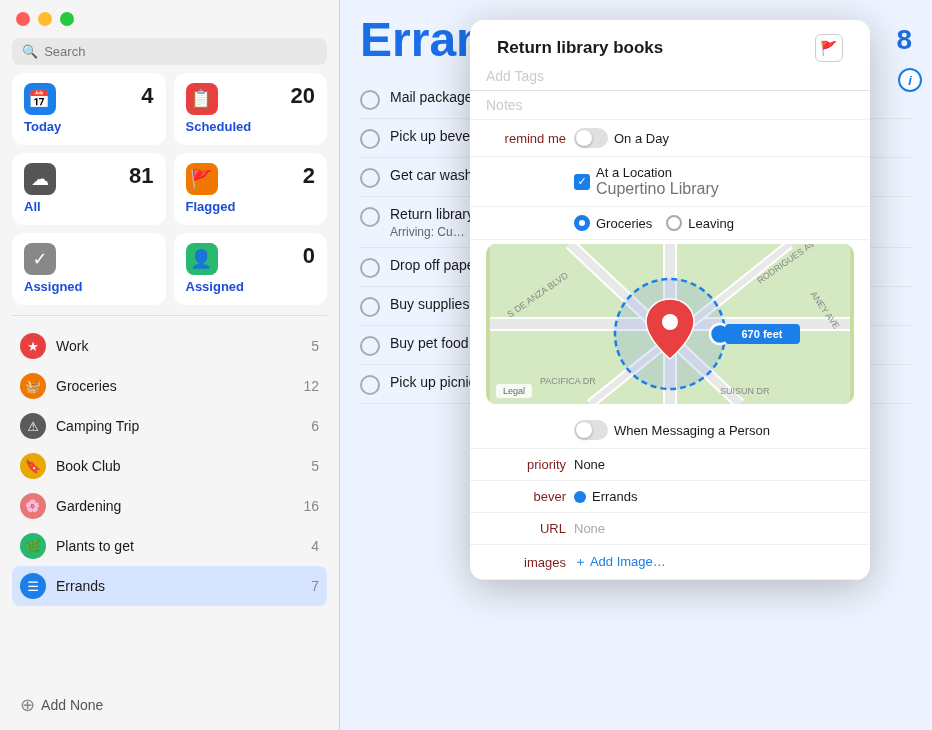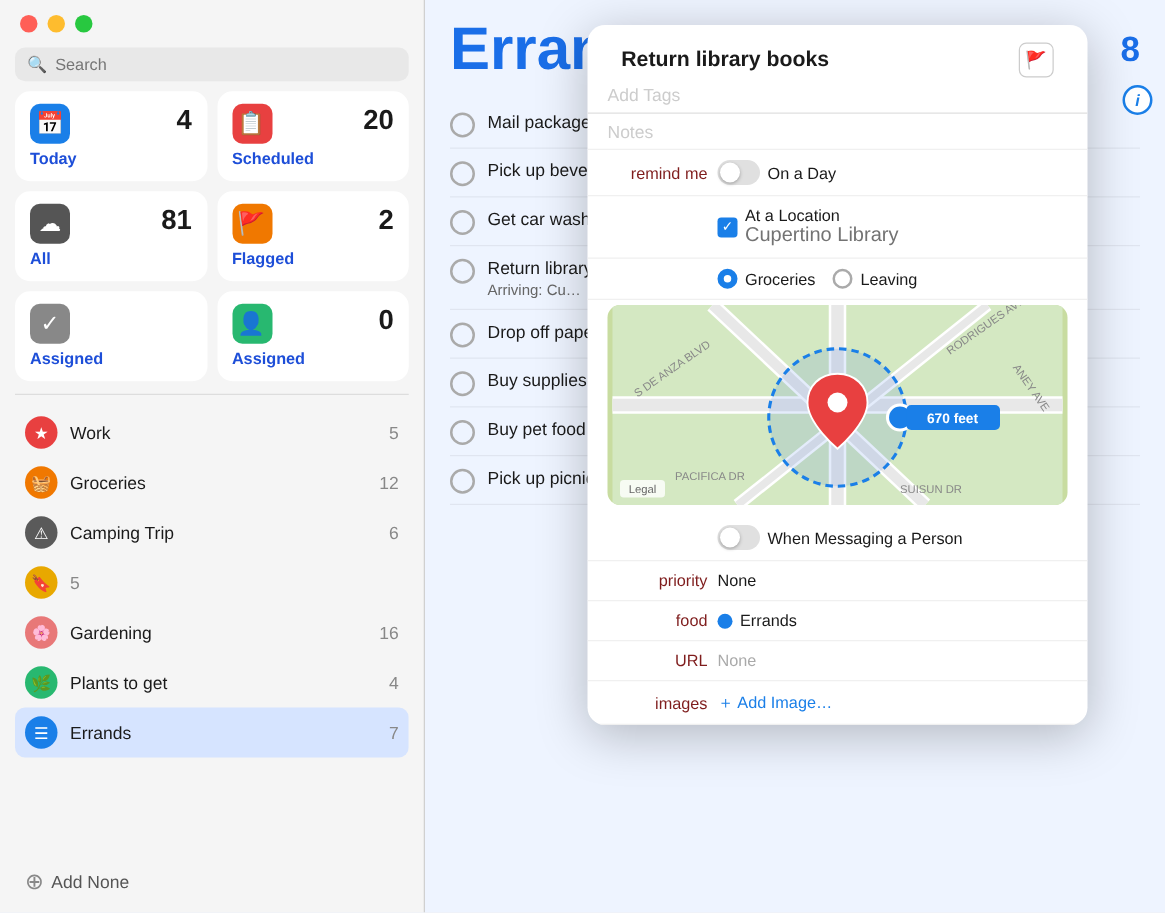--- a/index.html
+++ b/index.html
@@ -419,20 +419,21 @@
       <div class="list-icon" style="background:#5a5a5a;">
         <span style="color:white;font-size:13px;">⚠</span>
       </div>
       <span class="list-name">Camping Trip</span>
       <span class="list-count">6</span>
     </div>
     <div class="list-item">
       <div class="list-icon" style="background:#e8a800;">
         <span style="color:white;font-size:13px;">🔖</span>
       </div>
+      <span class="list-name">Book Club</span>
       <span class="list-count">5</span>
     </div>
     <div class="list-item">
       <div class="list-icon" style="background:#e87878;">
         <span style="color:white;font-size:12px;">🌸</span>
       </div>
       <span class="list-name">Gardening</span>
       <span class="list-count">16</span>
     </div>
     <div class="list-item">
@@ -606,21 +607,21 @@
         <span>When Messaging a Person</span>
       </div>
     </div>
 
     <div class="detail-row">
       <span class="detail-row-label">priority</span>
       <span class="detail-row-value">None</span>
     </div>
 
     <div class="detail-row">
-      <span class="detail-row-label">food</span>
+      <span class="detail-row-label">bever</span>
       <div class="detail-row-value">
         <div class="dot-blue"></div>
         <span>Errands</span>
       </div>
     </div>
 
     <div class="detail-row">
       <span class="detail-row-label">URL</span>
       <span class="detail-row-value" style="color:#aaa;">None</span>
     </div>

